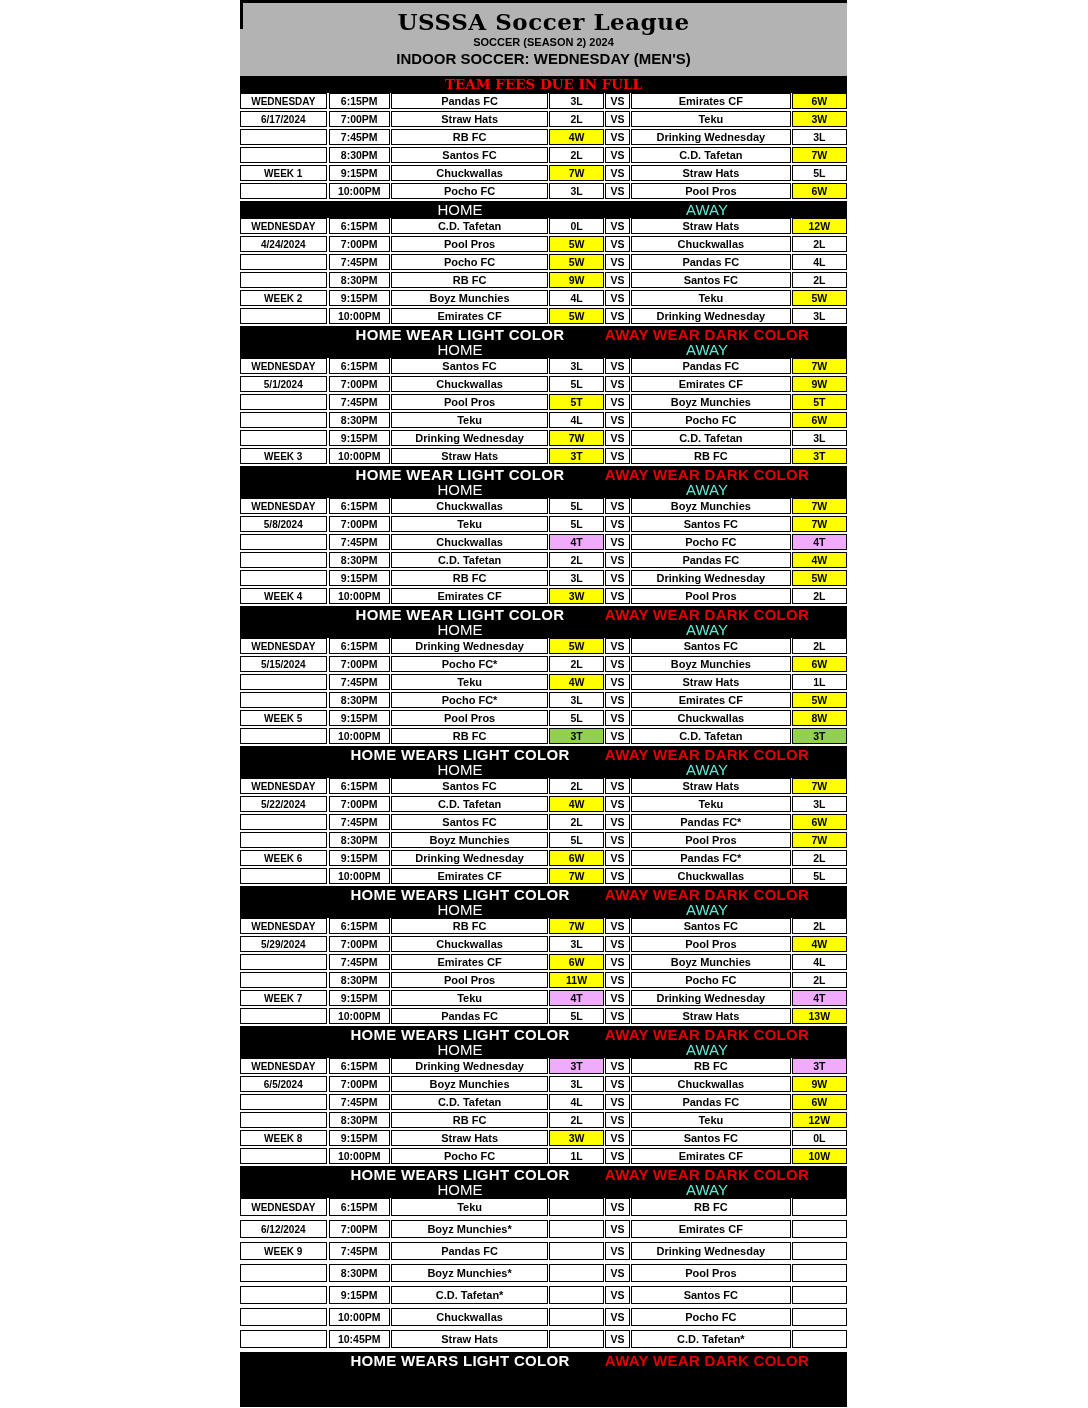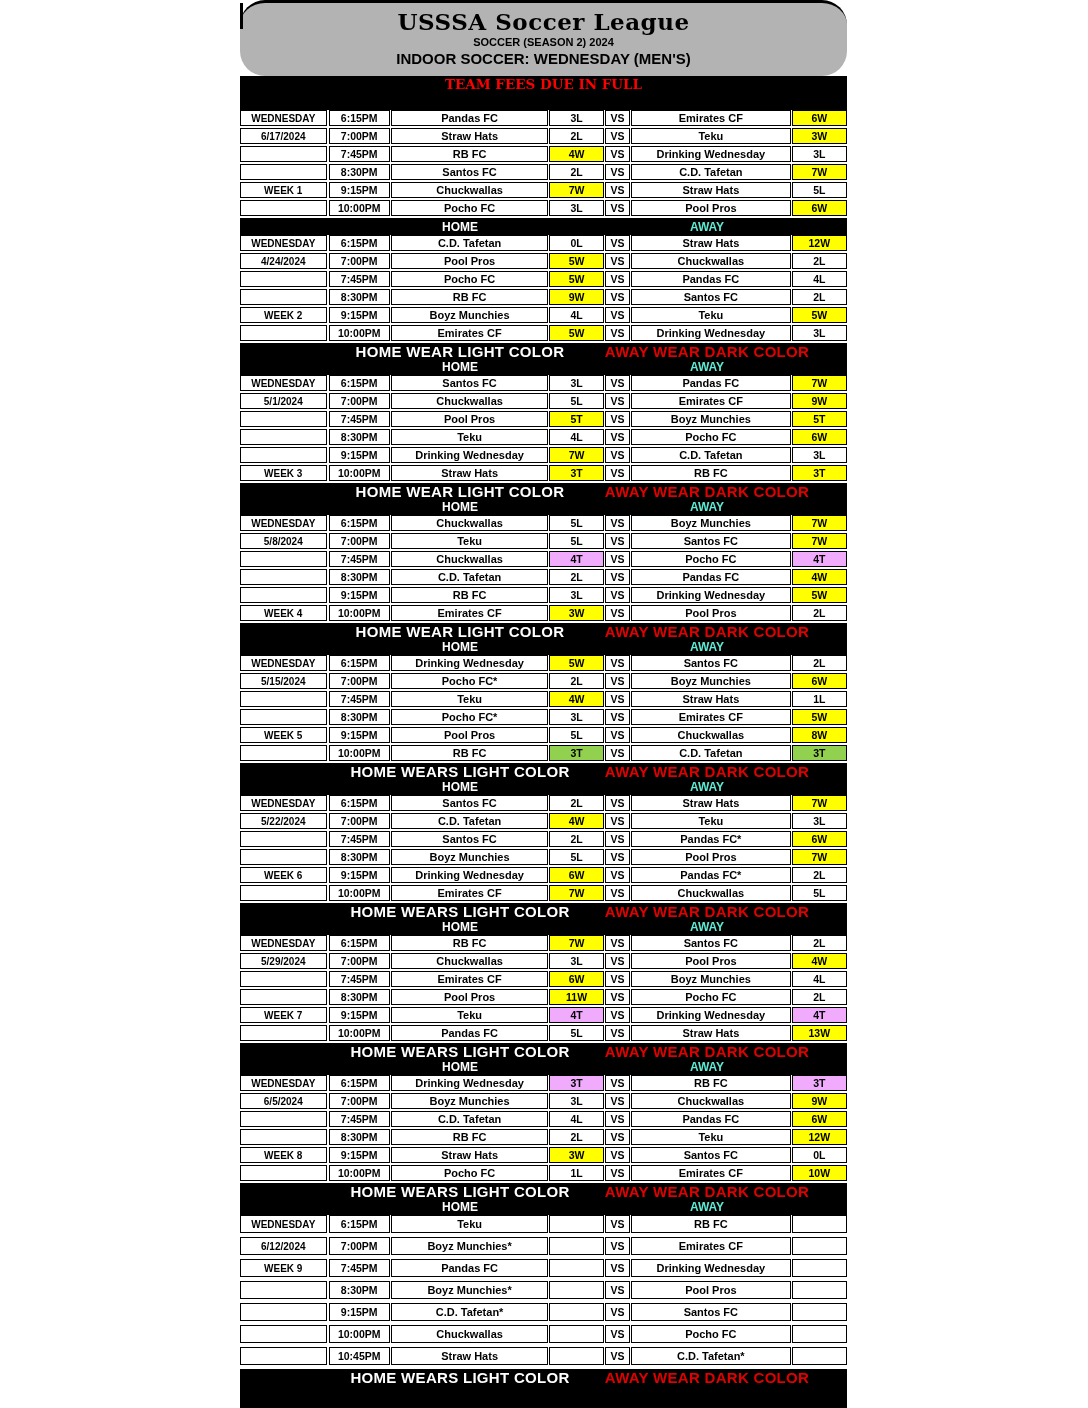--- a/index.html
+++ b/index.html
@@ -1,24 +1,24 @@
 <!DOCTYPE html>
 <html><head>
 <meta charset="utf-8">
 <style>
   html,body{margin:0;padding:0;background:#fff;}
   body{width:1088px;height:1408px;position:relative;font-family:"Liberation Sans",sans-serif;}
   .sheet{position:absolute;left:240px;top:0;width:607px;}
   
-  .hdr{background:#b3b3b3;border-top:3px solid #000;text-align:center;padding:5px 0 9px;position:relative;border-radius:25px;}
+  .hdr{background:#b3b3b3;border-top:3px solid #000;text-align:center;padding:5px 0 9px;position:relative;}
   .hdr:before{content:"";position:absolute;left:0;top:0;width:3px;height:26px;background:#000;}
   .title{font-family:"DejaVu Serif",serif;font-weight:bold;font-size:23px;letter-spacing:.5px;color:#000;}
   .sub1{font-size:11px;font-weight:bold;margin-top:1px;}
   .sub2{font-size:15px;font-weight:bold;margin-top:2px;}
-  .banner{background:#000;color:#f00;font-family:"DejaVu Serif",serif;font-weight:bold;font-size:13.5px;text-align:center;height:34px;line-height:17px;}
+  .banner{background:#000;color:#f00;font-family:"DejaVu Serif",serif;font-weight:bold;font-size:13.5px;text-align:center;height:17px;line-height:17px;}
   
   .wk{}
   .row{display:flex;height:16px;margin-bottom:2px;}
   .wk9 .row{height:18px;margin-bottom:4px;}
   .cell{box-sizing:border-box;border:1px solid #000;background:#fff;display:flex;align-items:center;justify-content:center;font-weight:bold;font-size:10.5px;white-space:nowrap;color:#000;}
   .c-date{width:89px;font-size:10px;}
   .c-time{width:63px;margin-left:2px;}
   .c-home{width:162px;margin-left:1px;font-size:11px;}
   .c-hs{width:56px;margin-left:1px;}
   .c-vs{width:26px;margin-left:1px;}
@@ -29,21 +29,21 @@
   .hl-bg{background:#92d050;}
   
   .sep{background:#000;padding:1px 0;}
   .sep-line{display:flex;height:15px;align-items:center;}
   .sp-l{width:139px;}
   .sp-home{width:162px;display:flex;align-items:center;justify-content:center;}
   .sp-m{width:84px;}
   .sp-away{width:164px;display:flex;align-items:center;justify-content:center;}
   .wear{color:#fff;font-weight:bold;font-size:15px;letter-spacing:.3px;white-space:nowrap;}
   .wear.away-t{color:#e00000;}
-  .big{color:#fff;font-weight:bold;font-size:12px;white-space:nowrap;}
+  .big{color:#fff;font-weight:normal;font-size:15px;white-space:nowrap;}
   .big.away-t{color:#5eead4;}
   .bottom-fill{background:#000;height:38px;}
 </style>
 </head>
 <body>
 
 <div class="sheet">
   <div class="hdr">
     <div class="title">USSSA Soccer League</div>
     <div class="sub1">SOCCER (SEASON 2) 2024</div>

